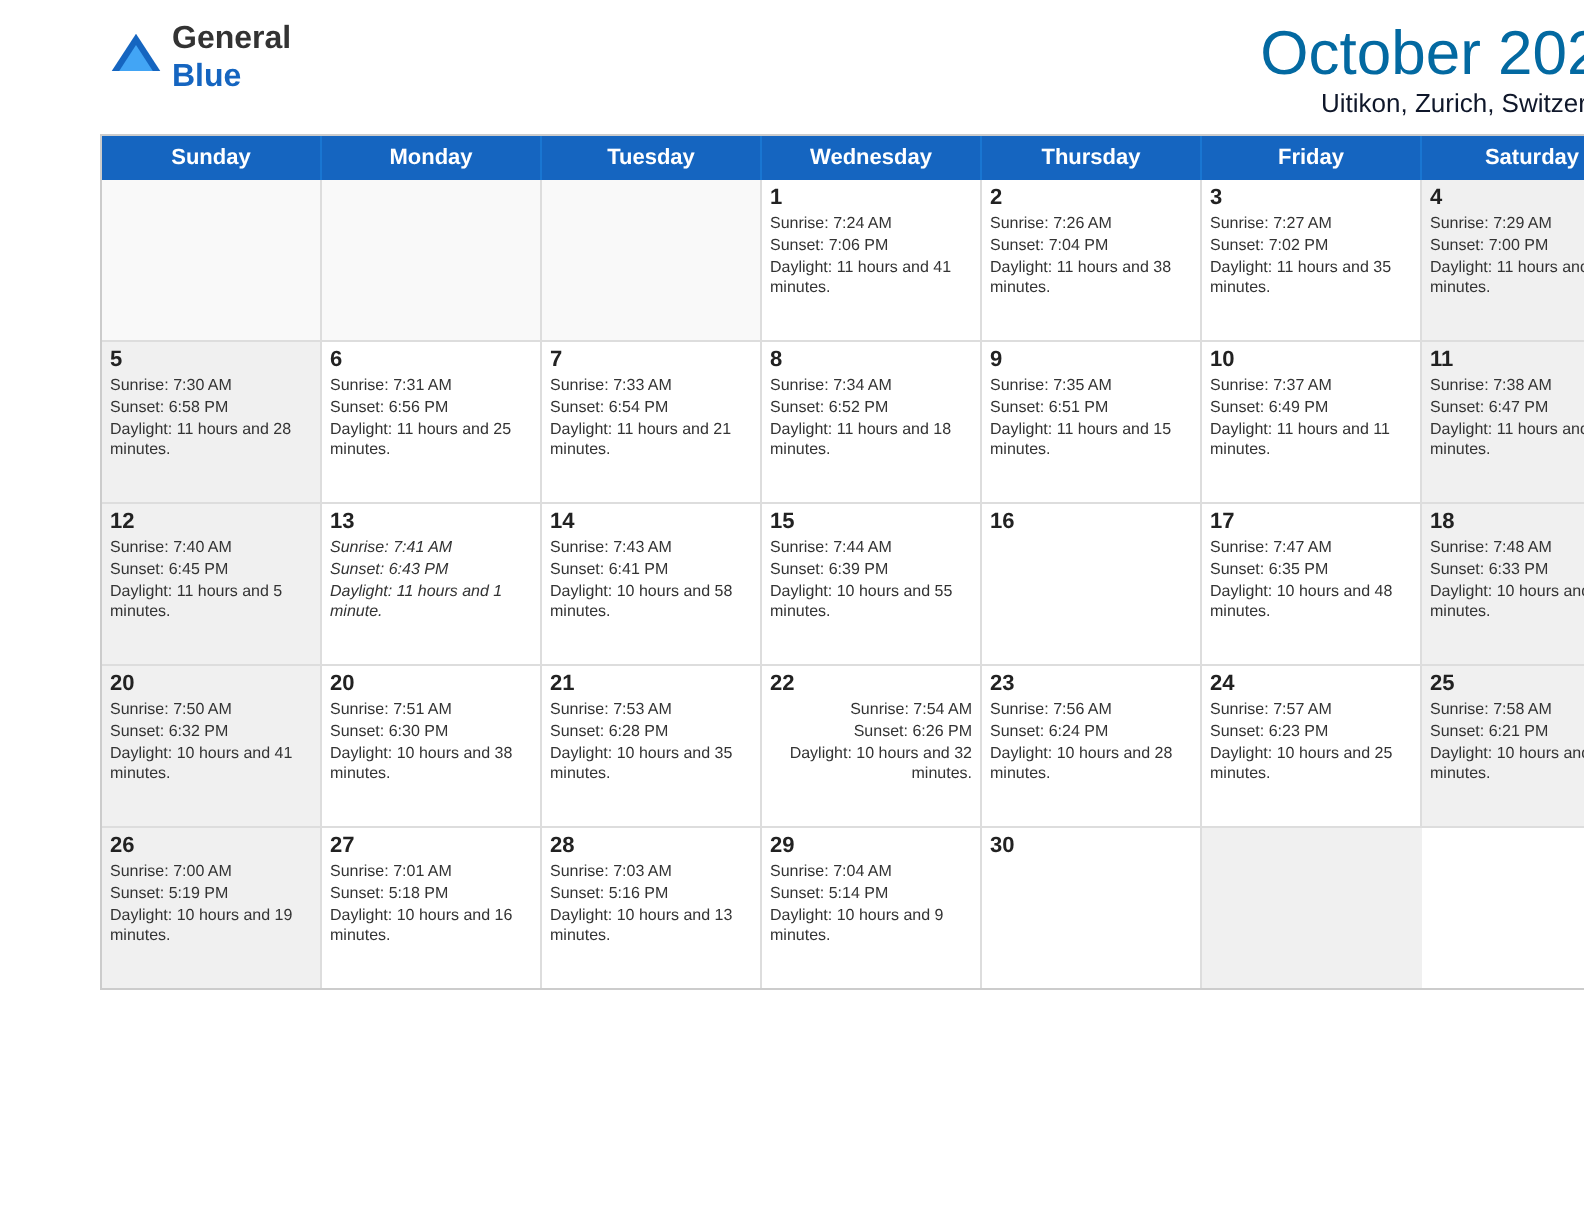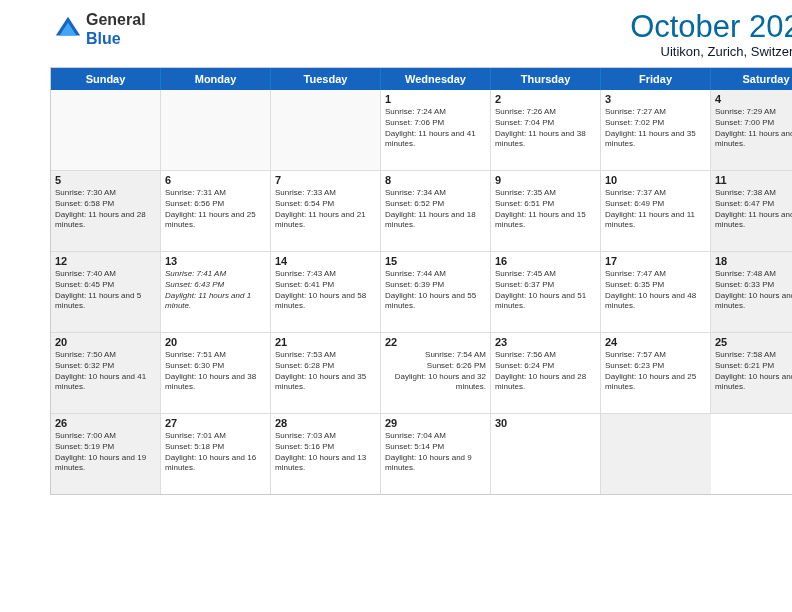--- a/index.html
+++ b/index.html
@@ -235,23 +235,20 @@
 Daylight: 10 hours and 58 minutes.</div>
           </div>
           <div class="cal-cell">
             <div class="day-num">15</div>
             <div class="cell-text" style="white-space: pre-line;">Sunrise: 7:44 AM
 Sunset: 6:39 PM
 Daylight: 10 hours and 55 minutes.</div>
           </div>
           <div class="cal-cell">
             <div class="day-num">16</div>
-            <div class="cell-text" style="white-space: pre-line;">Sunrise: 7:45 AM
-Sunset: 6:37 PM
-Daylight: 10 hours and 51 minutes.</div>
           </div>
           <div class="cal-cell">
             <div class="day-num">17</div>
             <div class="cell-text" style="white-space: pre-line;">Sunrise: 7:47 AM
 Sunset: 6:35 PM
 Daylight: 10 hours and 48 minutes.</div>
           </div>
           <div class="cal-cell shaded">
             <div class="day-num">18</div>
             <div class="cell-text" style="white-space: pre-line;">Sunrise: 7:48 AM

